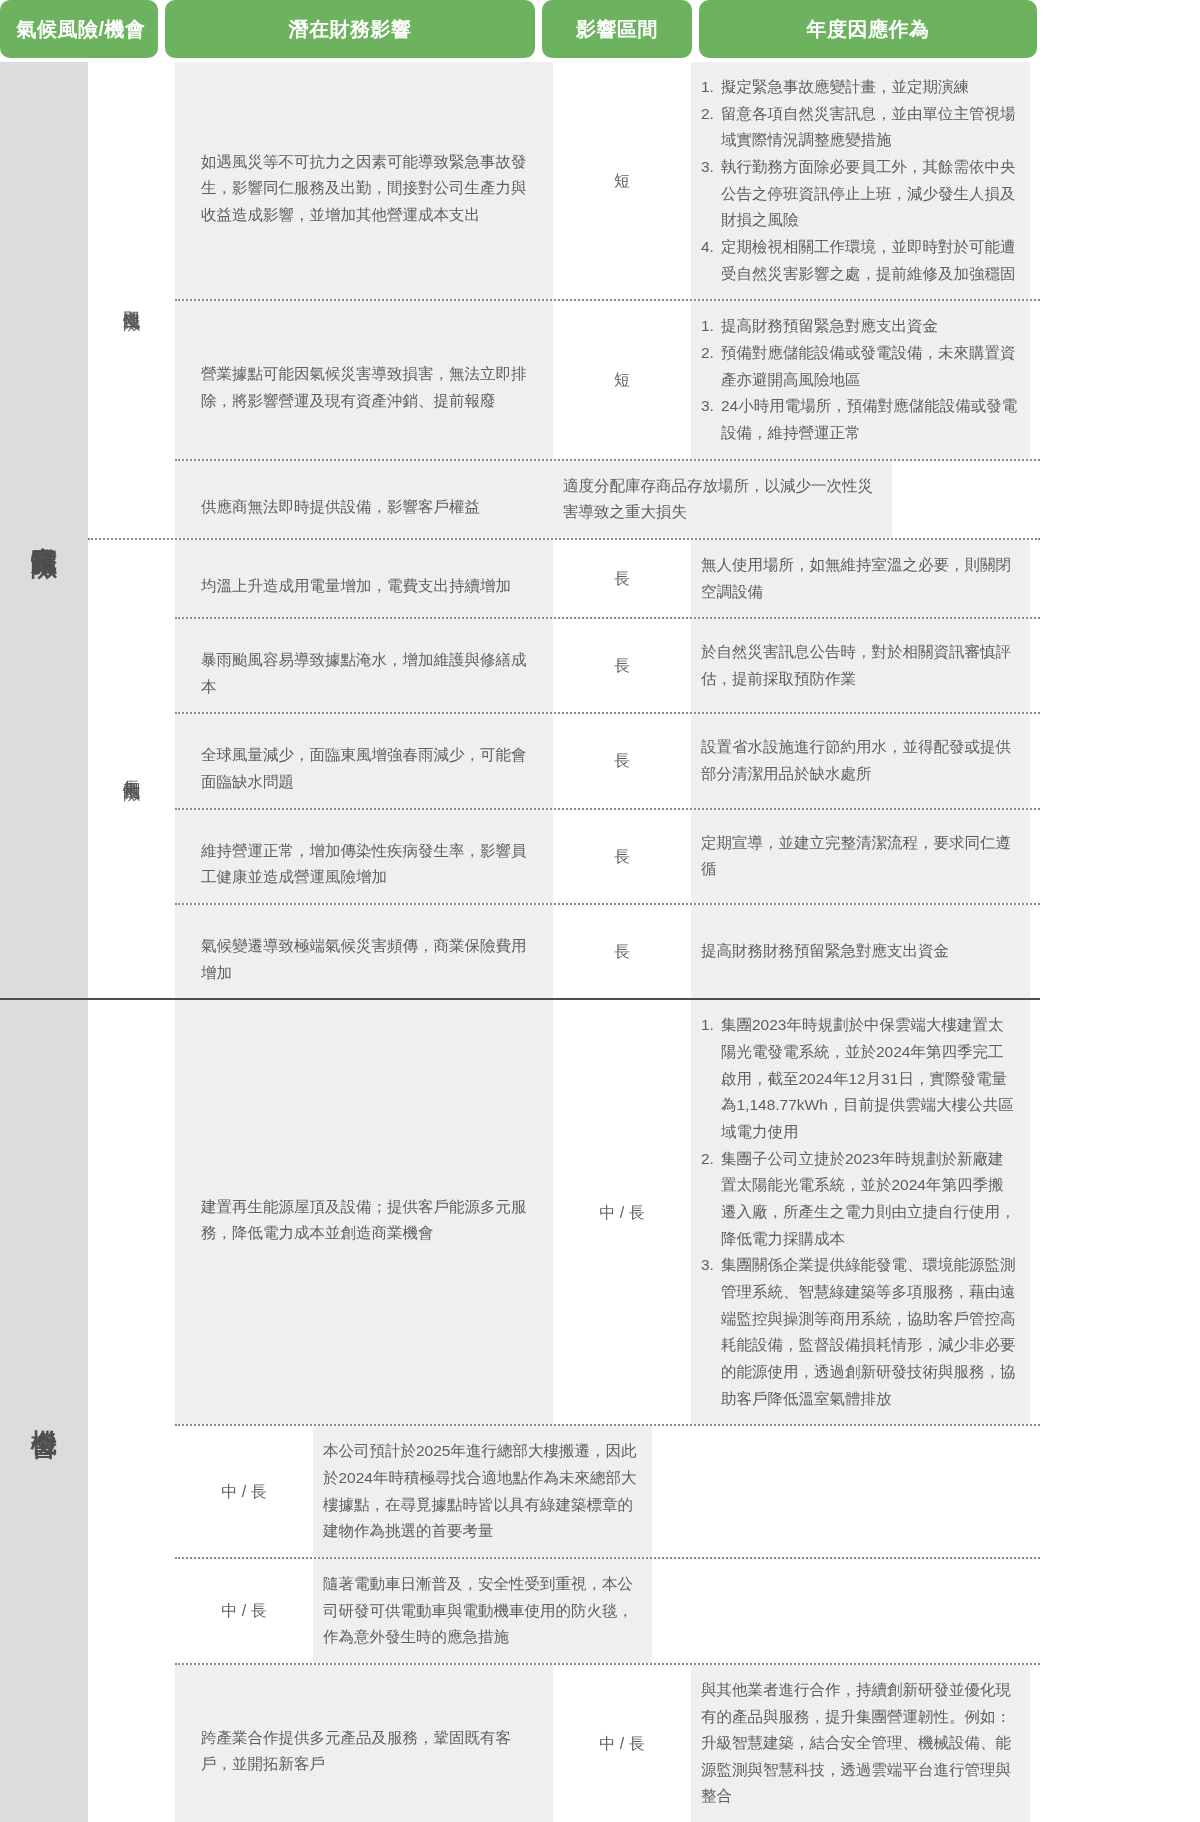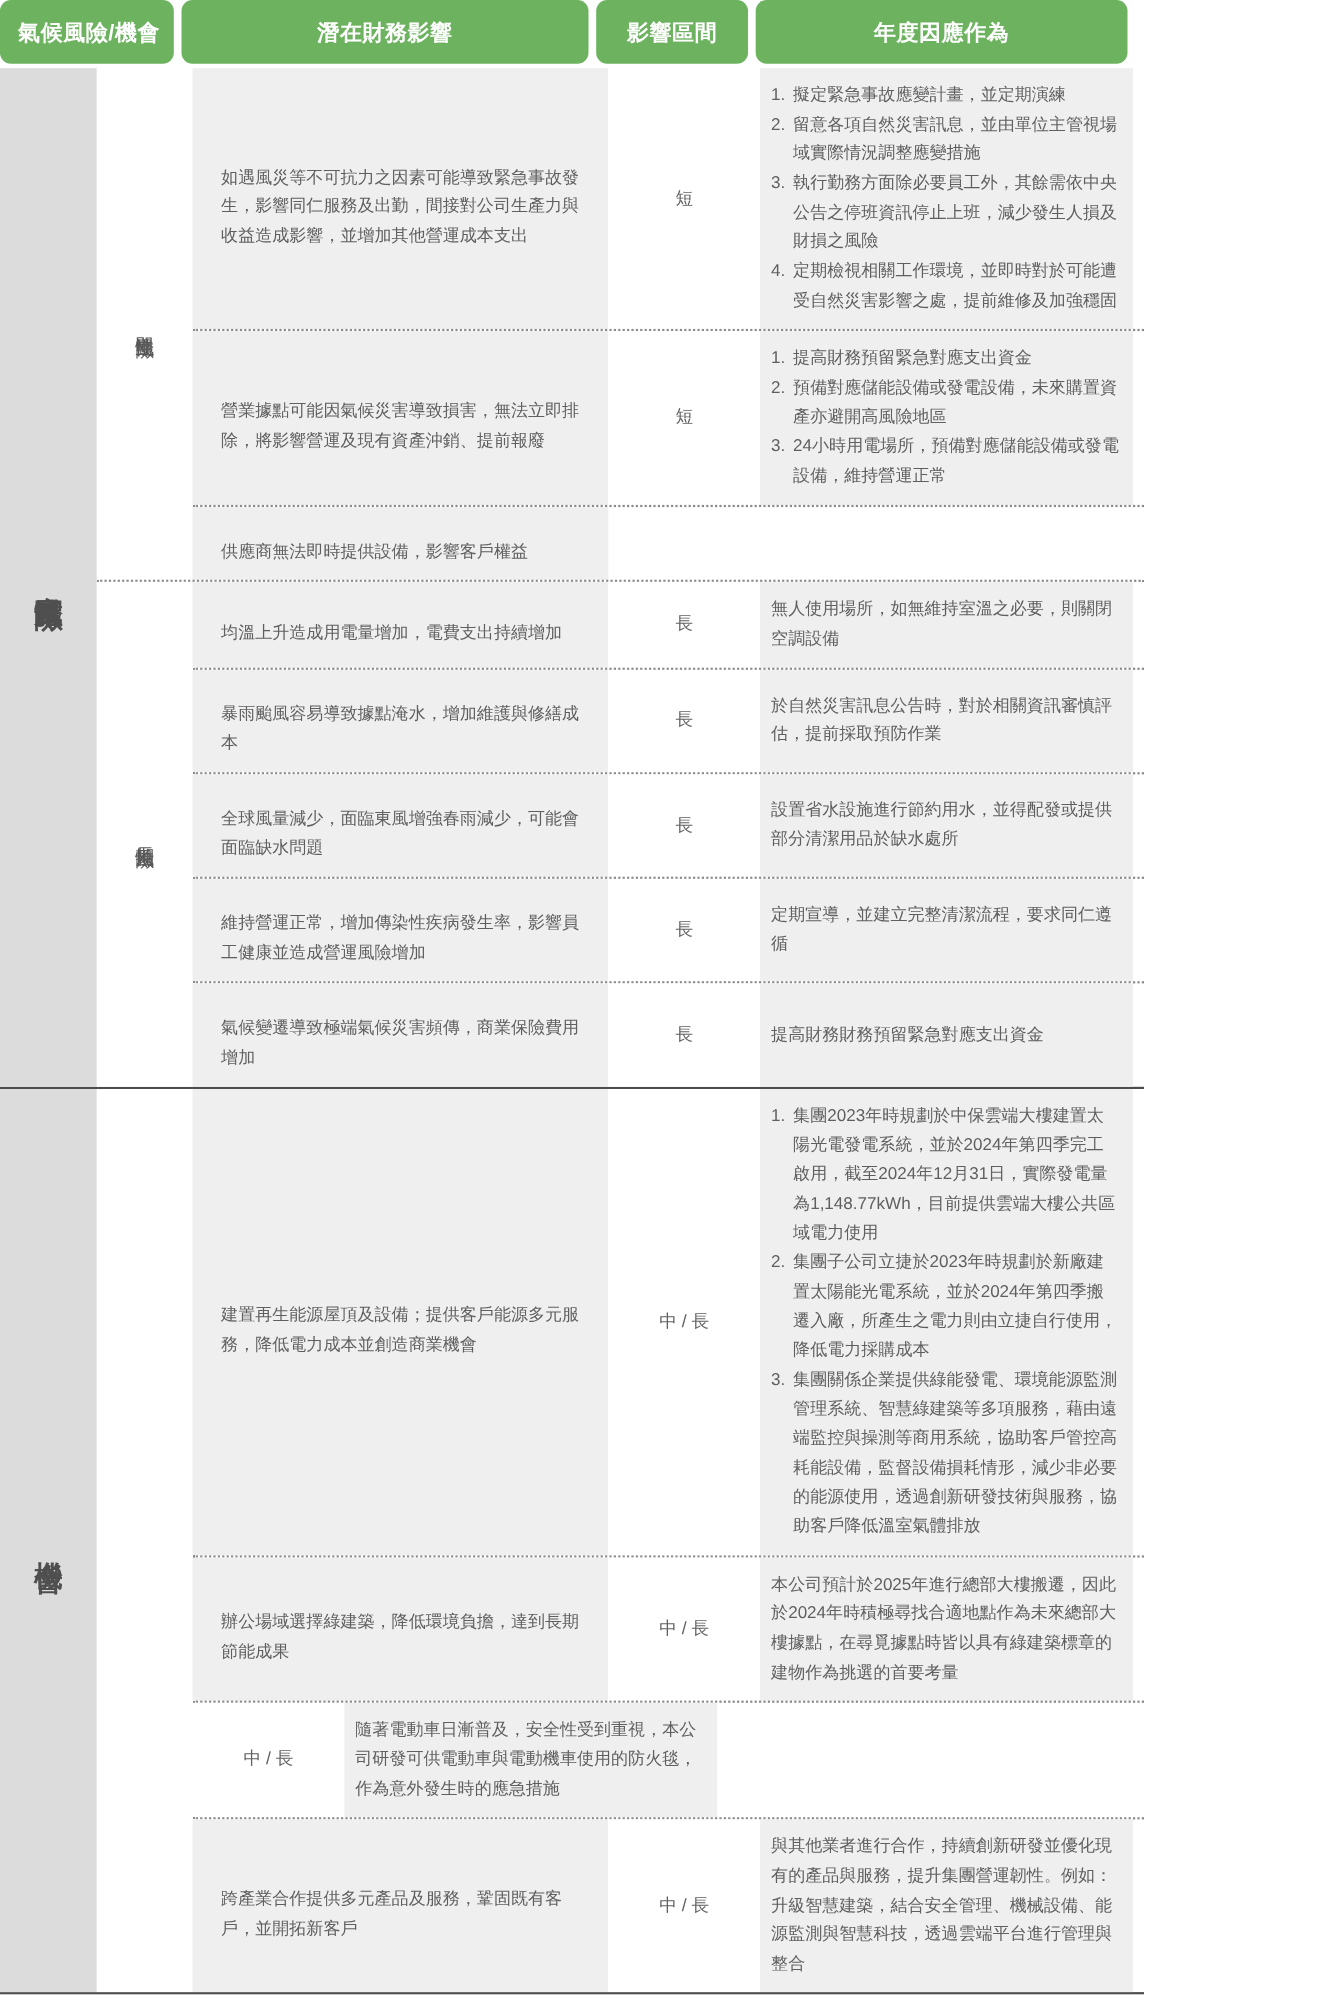--- a/index.html
+++ b/index.html
@@ -39,21 +39,21 @@
     display: flex;
     align-items: center;
     justify-content: center;
     letter-spacing: 0.5px;
     box-sizing: border-box;
     height: 58px;
     margin-right: 7px;
   }
   .head-c1 { width: 158px; font-size: 20px; padding-left: 4px; text-align: right;}
   .head-c2 { width: 370px; }
-  .head-c3 { width: 138px; }
+  .head-c3 { width: 150px; }
   .head-c4 { width: 338px; margin-right: 0; }
 
   
   .tbody {
     position: absolute;
     left: 0;
     top: 62px;
     width: 1040px;
   }
 
@@ -211,20 +211,23 @@
                 <div class="cell c-action">
                   <ul class="action-list">
                     <li><span class="num">1.</span><span>提高財務預留緊急對應支出資金</span></li>
                     <li><span class="num">2.</span><span>預備對應儲能設備或發電設備，未來購置資產亦避開高風險地區</span></li>
                     <li><span class="num">3.</span><span>24小時用電場所，預備對應儲能設備或發電設備，維持營運正常</span></li>
                   </ul>
                 </div>
               </div>
               <div class="row">
                 <div class="cell c-impact">供應商無法即時提供設備，影響客戶權益</div>
+                <div class="cell c-action">
+                  <div class="action-plain">適度分配庫存商品存放場所，以減少一次性災害導致之重大損失</div>
+                </div>
               </div>
             </div>
           </div>
           <div class="subgroup" style="border-top: 2px dotted rgb(138, 138, 138);">
             <div class="sub-col">
               <div class="sub-label">長期性風險</div>
             </div>
             <div class="rows">
               <div class="row">
                 <div class="cell c-impact">均溫上升造成用電量增加，電費支出持續增加</div>
@@ -280,21 +283,20 @@
                 <div class="cell c-term">中 / 長</div>
                 <div class="cell c-action">
                   <ul class="action-list">
                     <li><span class="num">1.</span><span>集團2023年時規劃於中保雲端大樓建置太陽光電發電系統，並於2024年第四季完工啟用，截至2024年12月31日，實際發電量為1,148.77kWh，目前提供雲端大樓公共區域電力使用</span></li>
                     <li><span class="num">2.</span><span>集團子公司立捷於2023年時規劃於新廠建置太陽能光電系統，並於2024年第四季搬遷入廠，所產生之電力則由立捷自行使用，降低電力採購成本</span></li>
                     <li><span class="num">3.</span><span>集團關係企業提供綠能發電、環境能源監測管理系統、智慧綠建築等多項服務，藉由遠端監控與操測等商用系統，協助客戶管控高耗能設備，監督設備損耗情形，減少非必要的能源使用，透過創新研發技術與服務，協助客戶降低溫室氣體排放</span></li>
                   </ul>
                 </div>
               </div>
               <div class="row">
-                <div class="cell c-impact">辦公場域選擇綠建築，降低環境負擔，達到長期節能成果</div>
                 <div class="cell c-term">中 / 長</div>
                 <div class="cell c-action">
                   <div class="action-plain">本公司預計於2025年進行總部大樓搬遷，因此於2024年時積極尋找合適地點作為未來總部大樓據點，在尋覓據點時皆以具有綠建築標章的建物作為挑選的首要考量</div>
                 </div>
               </div>
               <div class="row">
                 <div class="cell c-term">中 / 長</div>
                 <div class="cell c-action">
                   <div class="action-plain">隨著電動車日漸普及，安全性受到重視，本公司研發可供電動車與電動機車使用的防火毯，作為意外發生時的應急措施</div>
                 </div>

